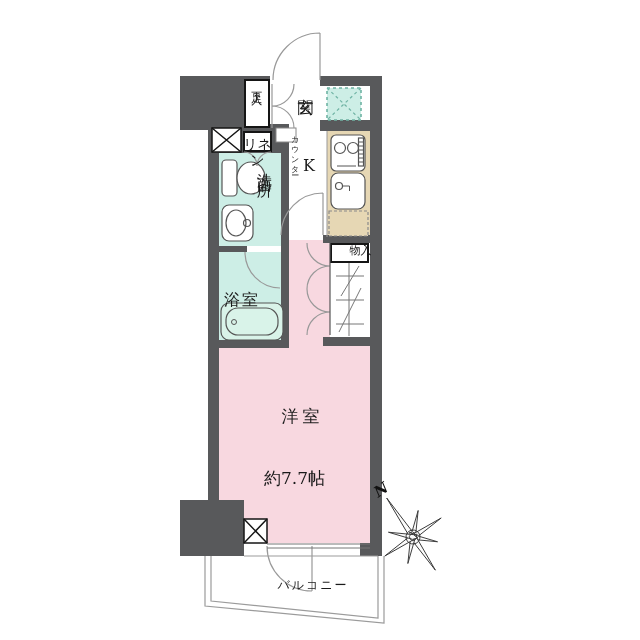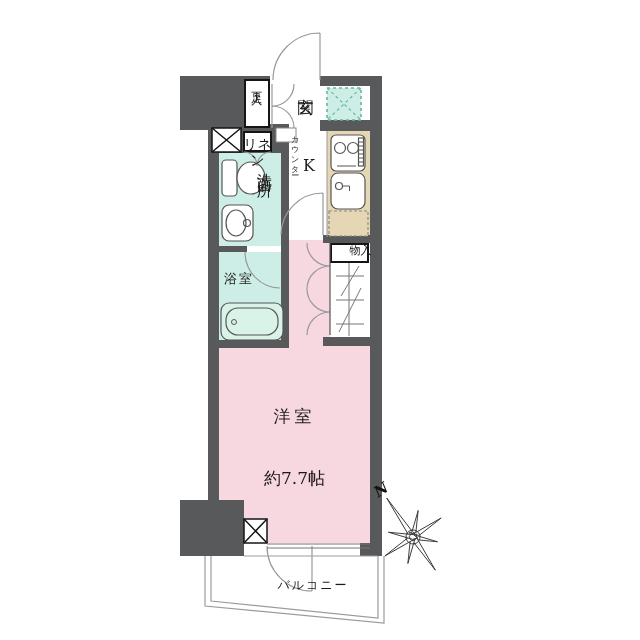--- a/index.html
+++ b/index.html
@@ -146,19 +146,19 @@
       <text x="0" y="-52" text-anchor="middle" font-family="DejaVu Serif, Liberation Serif, serif" font-size="15" font-weight="bold" font-style="italic" fill="#111">N</text>
     </g>
   </svg>
 
   <div class="label vtext" style="left:296px;top:85px;font-size:16px;letter-spacing:2px;">玄関</div>
   <div class="label vtext" style="left:249px;top:83px;font-size:11px;letter-spacing:1px;">下足入</div>
   <div class="label center" style="left:243px;top:136px;width:29px;font-size:14px;">リネン</div>
   <div class="label vtext" style="left:290px;top:130px;font-size:8px;letter-spacing:1px;">カウンター</div>
   <div class="label" style="left:303px;top:157px;font-size:16px;">K</div>
   <div class="label vtext" style="left:255px;top:161px;font-size:15px;letter-spacing:5px;">洗面所</div>
-  <div class="label" style="left:224px;top:272px;font-size:13px;letter-spacing:2px;">浴室</div>
+  <div class="label" style="left:224px;top:291px;font-size:16px;letter-spacing:2px;">浴室</div>
   <div class="label center" style="left:330px;top:245px;width:61px;font-size:11px;">物入</div>
-  <div class="label center" style="left:219px;top:407px;width:151px;font-size:17px;letter-spacing:4px;">洋室</div>
+  <div class="label center" style="left:219px;top:407px;width:151px;font-size:17px;letter-spacing:4px;padding-left:8px;">洋室</div>
   <div class="label center" style="left:219px;top:431px;width:151px;font-size:17px;margin-top:38px;">約7.7帖</div>
   <div class="label center" style="left:240px;top:579px;width:146px;font-size:12px;letter-spacing:2px;">バルコニー</div>
 
 </div>
 
 </body></html>

